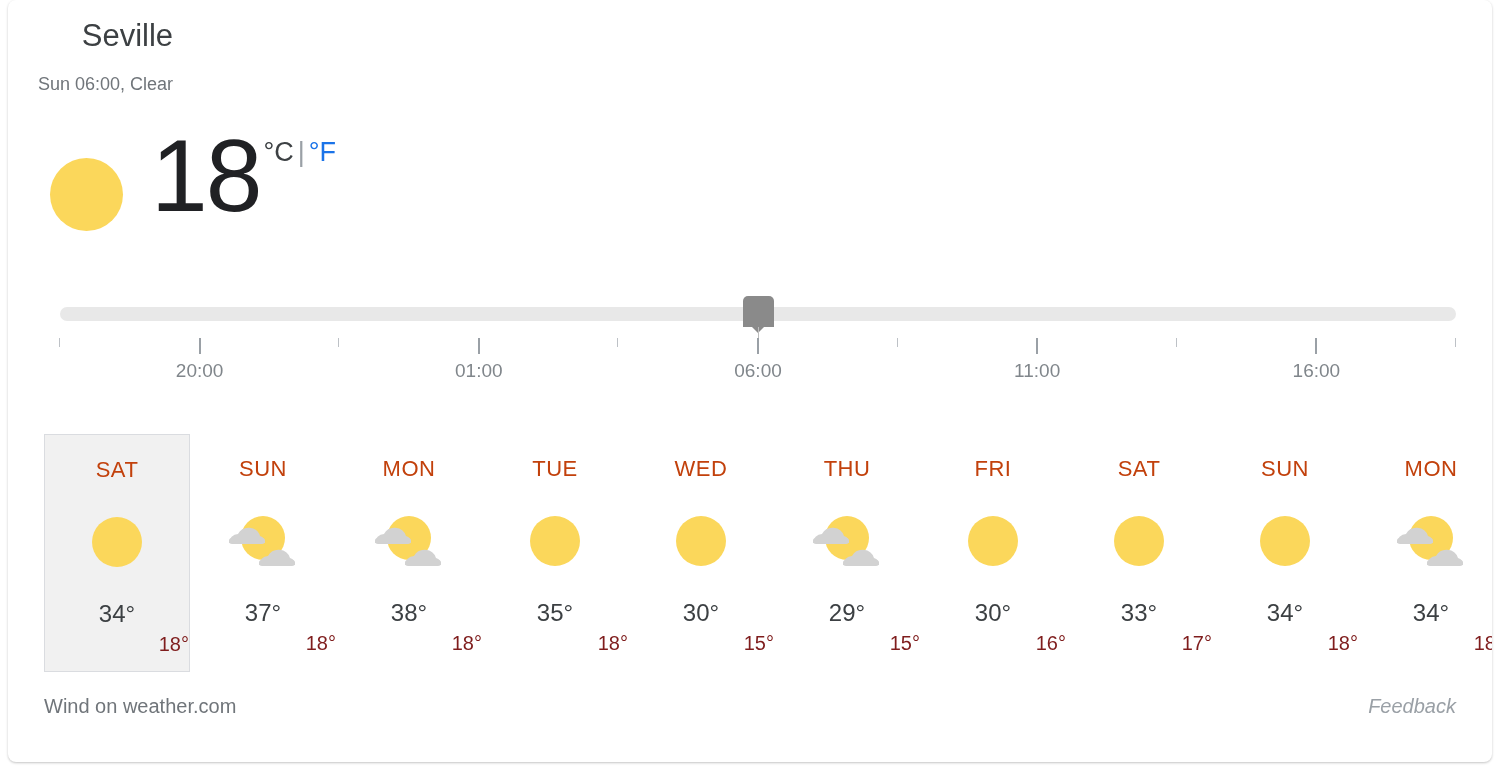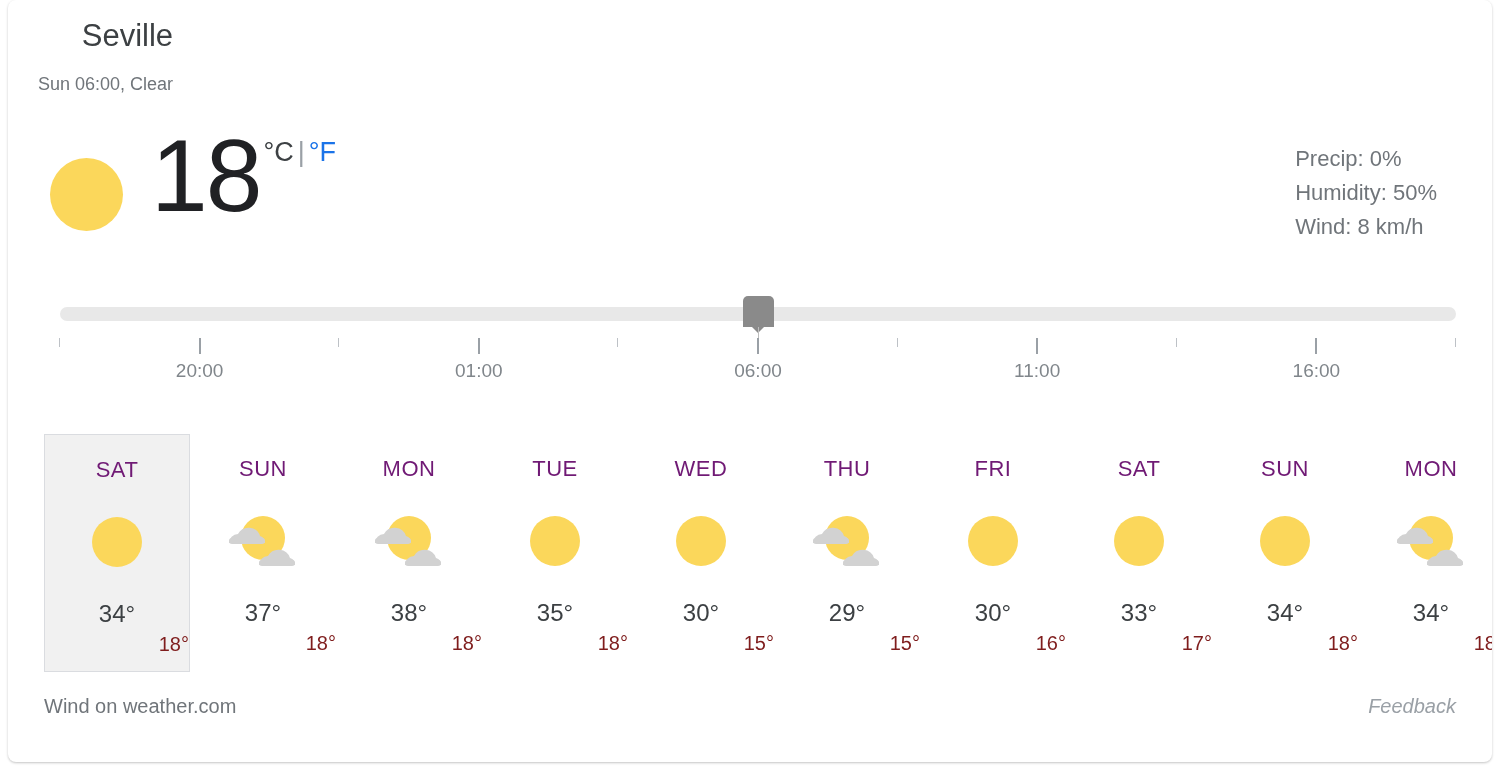--- a/index.html
+++ b/index.html
@@ -166,21 +166,21 @@
     text-align: center;
     cursor: pointer;
   }
   .day.selected {
     background: #f1f1f1;
     border: 1px solid #dadce0;
   }
   .day-name {
     margin-top: 22px;
     font-size: 22px;
-    color: #701a75;
+    color: #c2410c;
     letter-spacing: 0.5px;
   }
   .day-icon {
     height: 70px;
     margin-top: 26px;
     position: relative;
   }
   .icon-sun-only {
     position: absolute;
     left: 50%; top: 8px;
@@ -235,25 +235,20 @@
   <div class="current-row">
     <div class="big-sun"></div>
     <div class="temp-block">
       <span class="temp-value">18</span>
       <span class="unit-toggle">
         <span class="unit-c">°C</span><span class="unit-sep">|</span><span class="unit-f">°F</span>
       </span>
     </div>
   </div>
 
-  <div class="stats">
-    <div>Precip: 0%</div>
-    <div>Humidity: 50%</div>
-    <div>Wind: 8 km/h</div>
-  </div>
 
   <div class="slider-wrap">
     <div class="slider-track"></div>
     <div class="slider-thumb" id="slider-thumb" style="left: 50%;"></div>
     <div class="thumb-stem" id="thumb-stem" style="left: calc(50% - 0.5px);"></div>
     <div class="ticks" id="slider-ticks">
         <div class="tick minor" style="left: calc(0% - 1px);"></div>
         <div class="tick major" style="left: calc(10% - 1px);"></div>
         <div class="tick minor" style="left: calc(20% - 1px);"></div>
         <div class="tick major" style="left: calc(30% - 1px);"></div>

